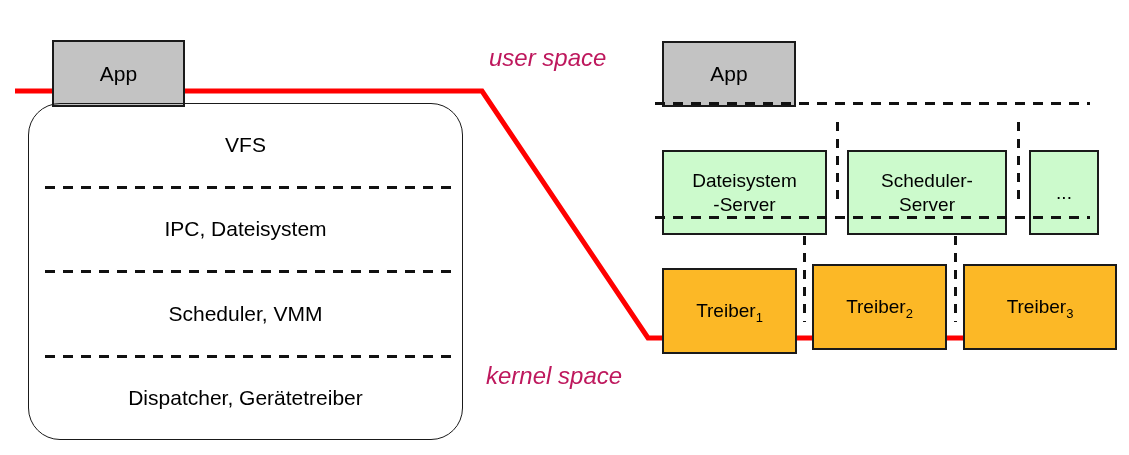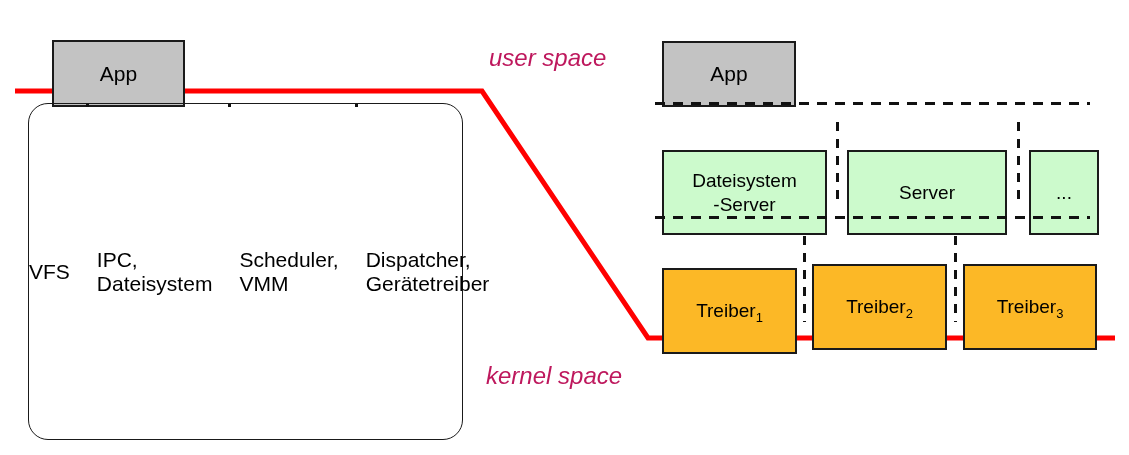--- a/index.html
+++ b/index.html
@@ -19,22 +19,22 @@
     margin-top:28px;
   }
   .app-box{
     background:#c3c3c3;
     border:2px solid #1a1a1a;
     font-size:21px;
   }
   .monolith{
     box-sizing:border-box;
     border:1.7px solid #1a1a1a;
-    border-radius:20px;
-    display:flex;
+    border-radius:32px;
+    display:flex;flex-direction:column;
   }
   .m-row{
     flex:1;display:flex;align-items:center;justify-content:center;
     font-size:21px;
   }
   .m-sep{
     height:3px;flex:0 0 3px;
     margin-left:16px;margin-right:8px;
     background:repeating-linear-gradient(90deg,#111 0,#111 10px,transparent 10px,transparent 18px);
   }
@@ -112,35 +112,36 @@
   </div>
 
   <div class="abs hdash" style="left:655px;top:102px;width:435px;"></div>
 
   <div class="abs box server-box" style="left:662px;top:122px;width:165px;height:85px;">
     <span>Dateisystem</span>
     <span>-Server</span>
   </div>
   <div class="abs vdash" style="left:836px;top:122px;height:85px;"></div>
   <div class="abs box server-box" style="left:847px;top:122px;width:160px;height:85px;">
+    <span>Scheduler-</span>
     <span>Server</span>
   </div>
   <div class="abs vdash" style="left:1017px;top:122px;height:85px;"></div>
   <div class="abs box server-box" style="left:1029px;top:122px;width:70px;height:85px;">
     <span>...</span>
   </div>
 
   <div class="abs hdash" style="left:655px;top:216px;width:435px;"></div>
 
   <div class="abs box driver-box" style="left:662px;top:240px;width:135px;height:86px;">
     <span><span>Treiber</span><sub>1</sub></span>
   </div>
   <div class="abs vdash" style="left:803px;top:236px;height:86px;"></div>
   <div class="abs box driver-box" style="left:812px;top:236px;width:135px;height:86px;">
     <span><span>Treiber</span><sub>2</sub></span>
   </div>
   <div class="abs vdash" style="left:954px;top:236px;height:86px;"></div>
-  <div class="abs box driver-box" style="left:963px;top:236px;width:134px;height:86px;text-align:right;">
+  <div class="abs box driver-box" style="left:963px;top:236px;width:154px;height:86px;text-align:right;">
     <span><span>Treiber</span><sub>3</sub></span>
   </div>
 
 
 </div>
 
 </body></html>

